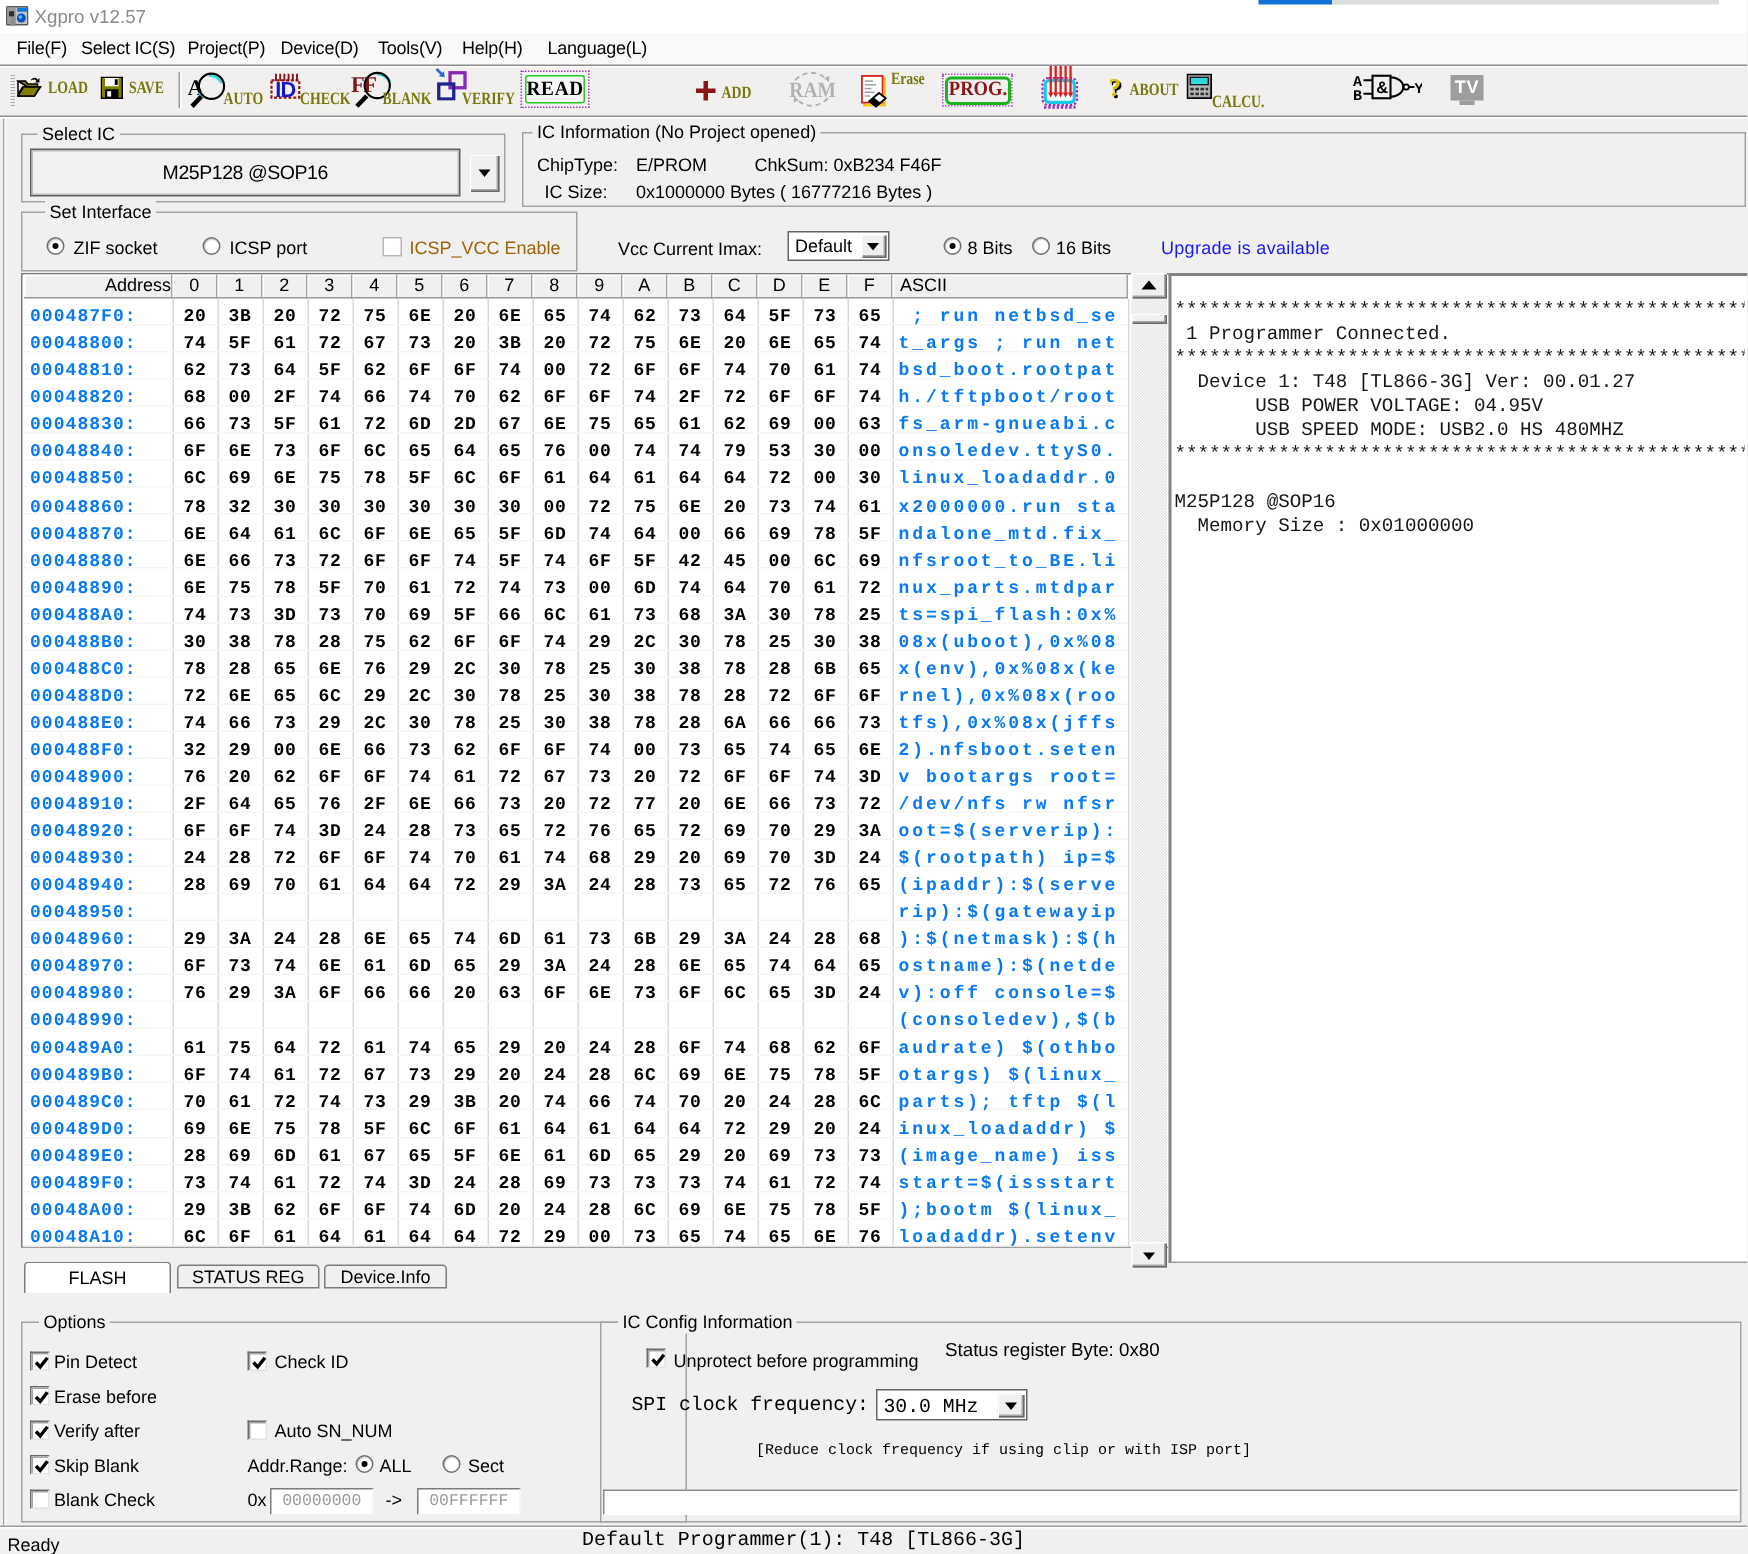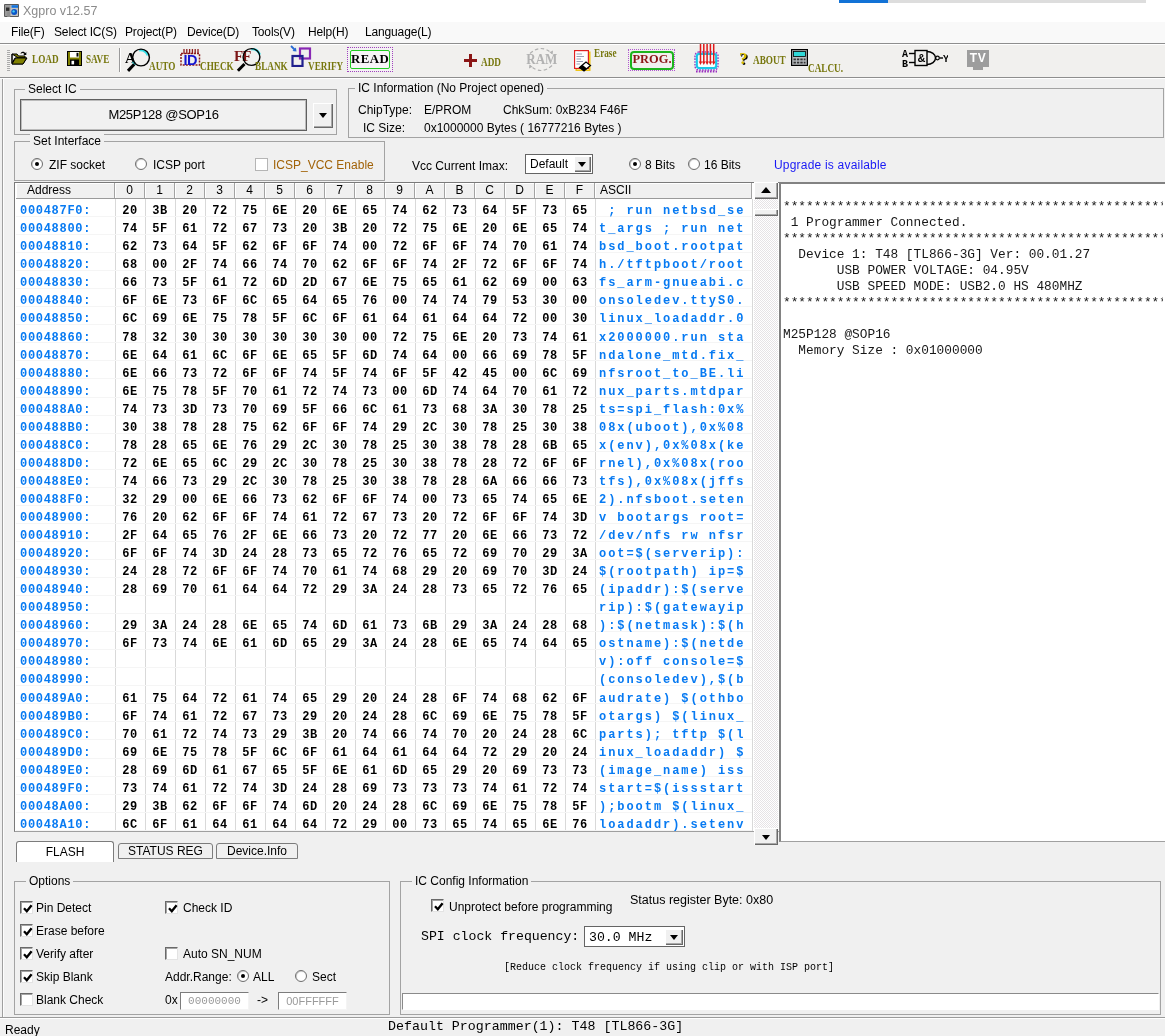--- a/index.html
+++ b/index.html
@@ -249,21 +249,21 @@
 <div class="lbl" style="left:530px;top:157px">Default</div>
 <div class="ab raised" style="left:574px;top:156px;width:17px;height:16px"></div>
 <div class="tri-d" style="left:578px;top:162px"></div>
 <div class="rb on" style="left:629px;top:158px"></div>
 <div class="lbl" style="left:645px;top:158px">8 Bits</div>
 <div class="rb" style="left:688px;top:158px"></div>
 <div class="lbl" style="left:704px;top:158px">16 Bits</div>
 <div class="lbl" style="left:774px;top:158px;color:#1818f5;letter-spacing:.2px">Upgrade is available</div>
 
 <div class="ab" style="left:14px;top:182px;width:765px;height:650px;background:#fff;border-top:1px solid #7a7a7a;border-left:1px solid #7a7a7a;border-bottom:1px solid #9f9f9f"></div>
-<div class="hc" style="left:16px;width:99px;text-align:left;padding-left:11px">Address</div>
+<div class="hc" style="left:16px;width:99px;text-align:right;padding-left:11px">Address</div>
 <div class="hc" style="left:115px;width:30px">0</div>
 <div class="hc" style="left:145px;width:30px">1</div>
 <div class="hc" style="left:175px;width:30px">2</div>
 <div class="hc" style="left:205px;width:30px">3</div>
 <div class="hc" style="left:235px;width:30px">4</div>
 <div class="hc" style="left:265px;width:30px">5</div>
 <div class="hc" style="left:295px;width:30px">6</div>
 <div class="hc" style="left:325px;width:30px">7</div>
 <div class="hc" style="left:355px;width:30px">8</div>
 <div class="hc" style="left:385px;width:30px">9</div>
@@ -312,21 +312,21 @@
 <div class="hr" style="top:469.75px"><span class="ha">000488E0:</span><span class="hx">74 66 73 29 2C 30 78 25 30 38 78 28 6A 66 66 73</span><span class="hs">tfs),0x%08x(jffs</span></div>
 <div class="hr" style="top:487.80px"><span class="ha">000488F0:</span><span class="hx">32 29 00 6E 66 73 62 6F 6F 74 00 73 65 74 65 6E</span><span class="hs">2).nfsboot.seten</span></div>
 <div class="hr" style="top:505.85px"><span class="ha">00048900:</span><span class="hx">76 20 62 6F 6F 74 61 72 67 73 20 72 6F 6F 74 3D</span><span class="hs">v bootargs root=</span></div>
 <div class="hr" style="top:523.90px"><span class="ha">00048910:</span><span class="hx">2F 64 65 76 2F 6E 66 73 20 72 77 20 6E 66 73 72</span><span class="hs">/dev/nfs rw nfsr</span></div>
 <div class="hr" style="top:541.95px"><span class="ha">00048920:</span><span class="hx">6F 6F 74 3D 24 28 73 65 72 76 65 72 69 70 29 3A</span><span class="hs">oot=$(serverip):</span></div>
 <div class="hr" style="top:560.00px"><span class="ha">00048930:</span><span class="hx">24 28 72 6F 6F 74 70 61 74 68 29 20 69 70 3D 24</span><span class="hs">$(rootpath) ip=$</span></div>
 <div class="hr" style="top:578.05px"><span class="ha">00048940:</span><span class="hx">28 69 70 61 64 64 72 29 3A 24 28 73 65 72 76 65</span><span class="hs">(ipaddr):$(serve</span></div>
 <div class="hr" style="top:596.10px"><span class="ha">00048950:</span><span class="hs">rip):$(gatewayip</span></div>
 <div class="hr" style="top:614.15px"><span class="ha">00048960:</span><span class="hx">29 3A 24 28 6E 65 74 6D 61 73 6B 29 3A 24 28 68</span><span class="hs">):$(netmask):$(h</span></div>
 <div class="hr" style="top:632.20px"><span class="ha">00048970:</span><span class="hx">6F 73 74 6E 61 6D 65 29 3A 24 28 6E 65 74 64 65</span><span class="hs">ostname):$(netde</span></div>
-<div class="hr" style="top:650.25px"><span class="ha">00048980:</span><span class="hs">v):off console=$</span></div>
+<div class="hr" style="top:650.25px"><span class="ha">00048980:</span><span class="hx">76 29 3A 6F 66 66 20 63 6F 6E 73 6F 6C 65 3D 24</span><span class="hs">v):off console=$</span></div>
 <div class="hr" style="top:668.30px"><span class="ha">00048990:</span><span class="hs">(consoledev),$(b</span></div>
 <div class="hr" style="top:686.35px"><span class="ha">000489A0:</span><span class="hx">61 75 64 72 61 74 65 29 20 24 28 6F 74 68 62 6F</span><span class="hs">audrate) $(othbo</span></div>
 <div class="hr" style="top:704.40px"><span class="ha">000489B0:</span><span class="hx">6F 74 61 72 67 73 29 20 24 28 6C 69 6E 75 78 5F</span><span class="hs">otargs) $(linux_</span></div>
 <div class="hr" style="top:722.45px"><span class="ha">000489C0:</span><span class="hx">70 61 72 74 73 29 3B 20 74 66 74 70 20 24 28 6C</span><span class="hs">parts); tftp $(l</span></div>
 <div class="hr" style="top:740.50px"><span class="ha">000489D0:</span><span class="hx">69 6E 75 78 5F 6C 6F 61 64 61 64 64 72 29 20 24</span><span class="hs">inux_loadaddr) $</span></div>
 <div class="hr" style="top:758.55px"><span class="ha">000489E0:</span><span class="hx">28 69 6D 61 67 65 5F 6E 61 6D 65 29 20 69 73 73</span><span class="hs">(image_name) iss</span></div>
 <div class="hr" style="top:776.60px"><span class="ha">000489F0:</span><span class="hx">73 74 61 72 74 3D 24 28 69 73 73 73 74 61 72 74</span><span class="hs">start=$(issstart</span></div>
 <div class="hr" style="top:794.65px"><span class="ha">00048A00:</span><span class="hx">29 3B 62 6F 6F 74 6D 20 24 28 6C 69 6E 75 78 5F</span><span class="hs">);bootm $(linux_</span></div>
 <div class="hr" style="top:812.70px"><span class="ha">00048A10:</span><span class="hx">6C 6F 61 64 61 64 64 72 29 00 73 65 74 65 6E 76</span><span class="hs">loadaddr).setenv</span></div>
 
@@ -346,21 +346,21 @@
        USB SPEED MODE: USB2.0 HS 480MHZ
 ************************************************************
 
 M25P128 @SOP16
   Memory Size : 0x01000000</pre>
 
 <div class="ab" style="left:16px;top:841px;width:98px;height:21px;background:#fff;border:1px solid #7c7c7c;border-bottom:none;border-radius:3px 3px 0 0;text-align:center;line-height:20px">FLASH</div>
 <div class="ab" style="left:118px;top:843px;width:95px;height:16px;background:#f0f0f0;border:1px solid #7c7c7c;border-radius:3px 3px 0 0;text-align:center;line-height:15px">STATUS REG</div>
 <div class="ab" style="left:216px;top:843px;width:82px;height:16px;background:#f0f0f0;border:1px solid #7c7c7c;border-radius:3px 3px 0 0;text-align:center;line-height:15px">Device.Info</div>
 
-<div class="grp" style="left:14px;top:881px;width:376px;height:134px">
+<div class="grp" style="left:14px;top:881px;width:444px;height:134px">
     <b style="left:11px">Options</b>
   </div>
 <div class="cb" style="left:20px;top:901px">
     <svg width="11" height="11" viewBox="0 0 11 11">
       <path d="M2 5.3 l2.8 3 L9.6 2.2" stroke="#000" stroke-width="2.3" fill="none"></path>
     </svg>
   </div>
 <div class="lbl" style="left:36px;top:901px">Pin Detect</div>
 <div class="cb" style="left:20px;top:924px">
     <svg width="11" height="11" viewBox="0 0 11 11">
@@ -391,21 +391,21 @@
 <div class="cb" style="left:165px;top:947px"></div>
 <div class="lbl" style="left:183px;top:947px">Auto SN_NUM</div>
 <div class="lbl" style="left:165px;top:970px">Addr.Range:</div>
 <div class="rb on" style="left:237px;top:970px"></div>
 <div class="lbl" style="left:253px;top:970px">ALL</div>
 <div class="rb" style="left:295px;top:970px"></div>
 <div class="lbl" style="left:312px;top:970px">Sect</div>
 <div class="lbl" style="left:165px;top:993px">0x</div>
 <div class="ab sunk" style="left:180px;top:992px;width:69px;height:18px;text-align:center;line-height:16px;font-size:11px;color:#9a9a9a;font-family:'Liberation Mono',monospace">00000000</div>
 <div class="lbl" style="left:257px;top:993px">-&gt;</div>
-<div class="ab sunk" style="left:278px;top:992px;width:69px;height:18px;text-align:center;line-height:16px;font-size:11px;color:#9a9a9a;font-family:Liberation Sans, sans-serif">00FFFFFF</div>
+<div class="ab sunk" style="left:278px;top:992px;width:69px;height:18px;text-align:center;line-height:16px;font-size:11px;color:#9a9a9a;font-family:Liberation Mono, monospace">00FFFFFF</div>
 
 <div class="grp" style="left:400px;top:881px;width:761px;height:134px">
     <b style="left:11px">IC Config Information</b>
   </div>
 <div class="cb" style="left:431px;top:899px">
     <svg width="11" height="11" viewBox="0 0 11 11">
       <path d="M2 5.3 l2.8 3 L9.6 2.2" stroke="#000" stroke-width="2.3" fill="none"></path>
     </svg>
   </div>
 <div class="lbl" style="left:449px;top:900px">Unprotect before programming</div>

